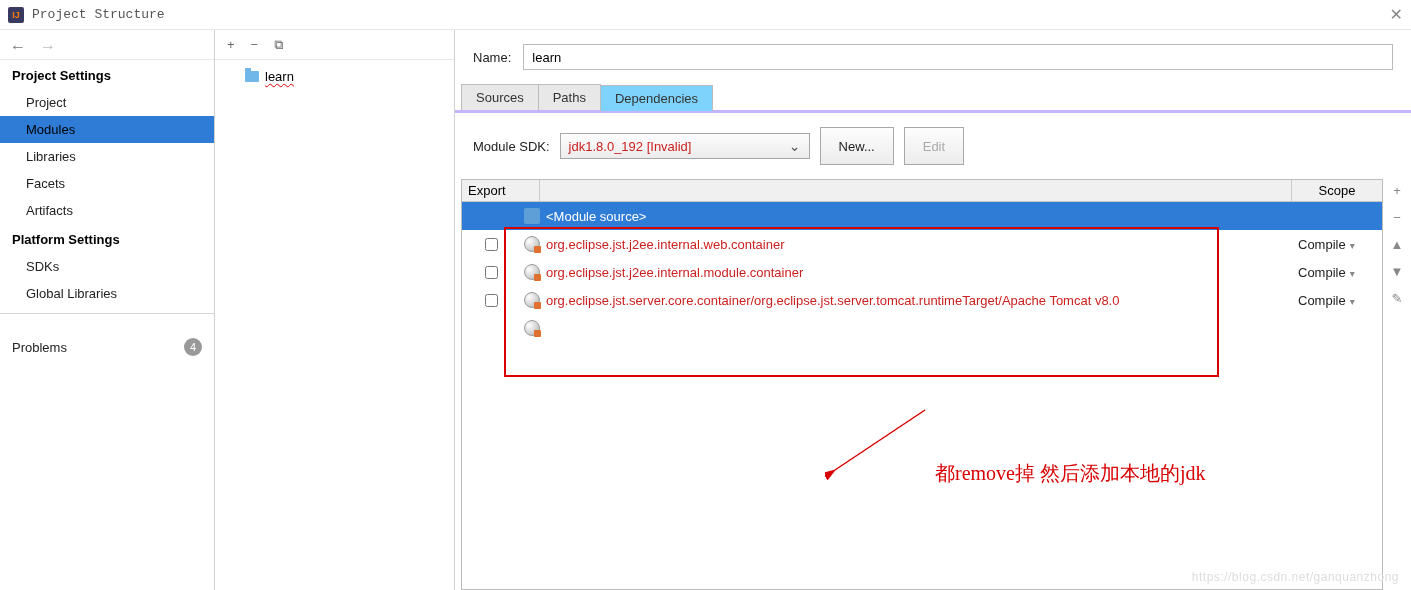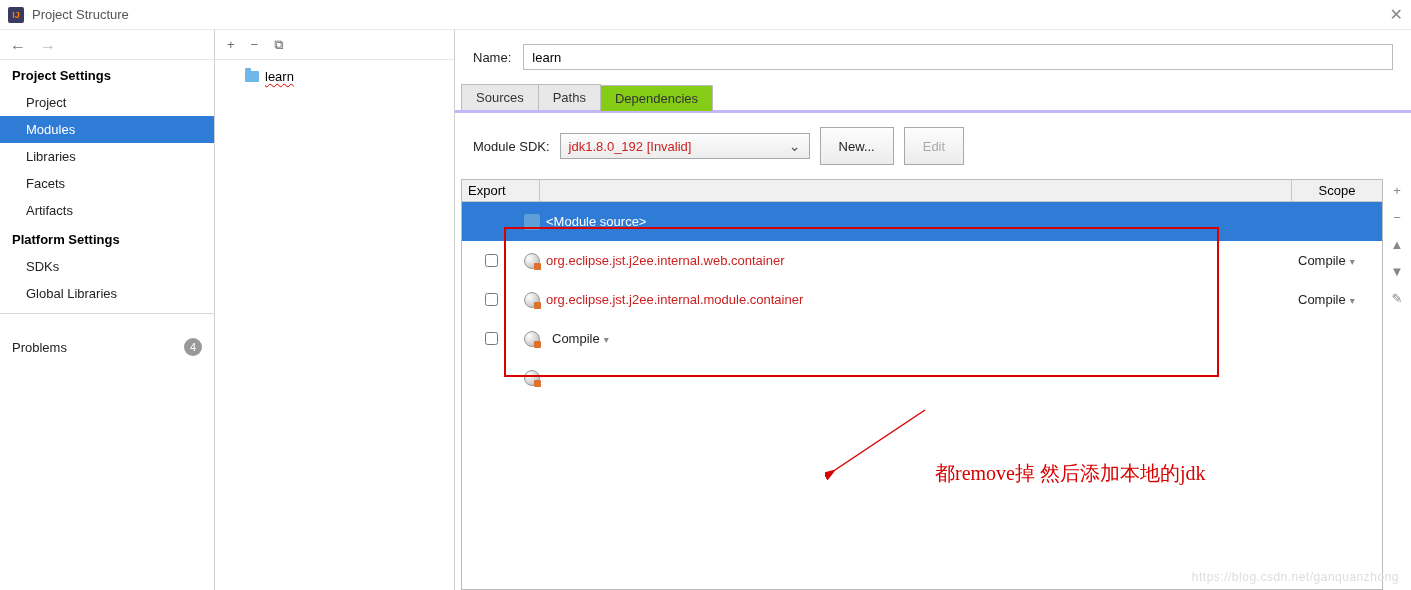--- a/index.html
+++ b/index.html
@@ -1,68 +1,68 @@
 <!DOCTYPE html>
 <html><head>
 <meta charset="utf-8">
 <style>
 * { box-sizing: border-box; margin: 0; padding: 0; font-family: -apple-system, "Segoe UI", Arial, sans-serif; font-size: 13px; }
 body { width: 1411px; height: 590px; background: #fff; overflow: hidden; color: #000; position: relative; }
 
 .titlebar { height: 30px; display: flex; align-items: center; padding: 0 8px; border-bottom: 1px solid #e8e8e8; }
 .titlebar .app-icon { width: 16px; height: 16px; background: #3a3a60; border-radius: 2px; display: inline-flex; align-items: center; justify-content: center; color: #ff7b00; font-size: 9px; font-weight: bold; margin-right: 8px; }
-.titlebar .title { color: #555; }
+.titlebar .title { color: #555; font-family: Liberation Mono, monospace; }
 .titlebar .close { margin-left: auto; color: #888; font-size: 16px; cursor: pointer; }
 
 .main { display: flex; height: calc(100% - 30px); }
 
 .sidebar { width: 215px; border-right: 1px solid #d0d0d0; display: flex; flex-direction: column; }
 .nav-arrows { height: 30px; display: flex; align-items: center; padding: 0 10px; gap: 14px; border-bottom: 1px solid #e8e8e8; }
 .nav-arrows span { color: #bbb; font-size: 16px; }
 .nav-arrows .back { color: #777; }
 
 .side-section-title { font-weight: bold; padding: 8px 12px 6px; color: #000; }
 .side-item { padding: 6px 12px 6px 26px; color: #222; cursor: pointer; }
-.side-item.selected { background: #2f7cd6; color: #ffffff; }
+.side-item.selected { background: #2f7cd6; color: #000000; }
 .side-item.problems { display: flex; align-items: center; justify-content: space-between; margin-top: 12px; padding-left: 12px; }
 .badge { background: #999; color: #fff; border-radius: 50%; width: 18px; height: 18px; display: inline-flex; align-items: center; justify-content: center; font-size: 11px; }
 .side-sep { border-top: 1px solid #d8d8d8; margin: 6px 0; }
 
 .tree-panel { width: 240px; border-right: 1px solid #d0d0d0; display: flex; flex-direction: column; }
 .tree-toolbar { height: 30px; display: flex; align-items: center; gap: 16px; padding: 0 12px; border-bottom: 1px solid #e8e8e8; color: #6a6a6a; font-size: 16px; }
 .tree-body { flex: 1; padding: 6px 0; }
 .tree-item { display: flex; align-items: center; padding: 3px 10px 3px 30px; gap: 6px; }
 .folder-icon { width: 14px; height: 11px; background: #6fb7e8; border-radius: 1px; position: relative; }
 .folder-icon::before { content: ""; position: absolute; top: -3px; left: 0; width: 6px; height: 3px; background: #6fb7e8; border-radius: 1px 1px 0 0; }
 .module-name { border-bottom: 2px wavy #d00; text-decoration: underline wavy #d00; text-decoration-thickness: 1px; text-underline-offset: 2px; }
 
 .content { flex: 1; display: flex; flex-direction: column; position: relative; }
 .name-row { display: flex; align-items: center; padding: 14px 18px; gap: 12px; }
 .name-row label { color: #222; }
 .name-row input { flex: 1; height: 26px; border: 1px solid #bcbcbc; padding: 0 8px; outline: none; }
 
 .tabs { display: flex; border-bottom: 3px solid #c4b5fd; padding-left: 6px; }
 .tab { padding: 5px 14px; border: 1px solid #bcbcbc; border-bottom: none; background: #e8e8e8; margin-right: -1px; cursor: pointer; color: #333; }
-.tab.active { background: #84cc16; position: relative; top: 1px; }
+.tab.active { background: #7dd3fc; position: relative; top: 1px; }
 
 .sdk-row { display: flex; align-items: center; padding: 14px 18px; gap: 10px; }
 .sdk-row label { color: #222; white-space: nowrap; }
 .sdk-select { width: 250px; height: 26px; border: 1px solid #a8a8a8; background: linear-gradient(#fdfdfd,#ececec); display: flex; align-items: center; padding: 0 8px; color: #cc2020; position: relative; cursor: pointer; }
 .sdk-select::after { content: "⌄"; position: absolute; right: 8px; color: #555; font-size: 14px; }
 .btn { height: 38px; padding: 0 18px; border: 1px solid #a8a8a8; background: linear-gradient(#fdfdfd,#ececec); cursor: pointer; color: #222; }
 .btn.disabled { color: #aaa; cursor: default; }
 
 .deps-area { flex: 1; display: flex; padding: 0 0 0 6px; }
 .deps-table { flex: 1; border: 1px solid #bcbcbc; position: relative; overflow: hidden; }
 .deps-header { display: flex; background: #f0f0f0; border-bottom: 1px solid #c8c8c8; }
 .col-export { width: 78px; padding: 3px 6px; border-right: 1px solid #c8c8c8; text-align: left; }
 .col-name { flex: 1; padding: 3px 6px; border-right: 1px solid #c8c8c8; }
 .col-scope { width: 90px; padding: 3px 6px; text-align: center; }
 
-.dep-row { display: flex; align-items: center; height: 39px; }
+.dep-row { display: flex; align-items: center; height: 28px; }
 .dep-row.selected { background: #2f7cd6; color: #fff; }
 .dep-export { width: 58px; display: flex; justify-content: center; }
 .dep-export input { width: 13px; height: 13px; }
 .dep-icon { width: 16px; height: 16px; margin: 0 6px 0 4px; flex-shrink: 0; }
 .dep-name { flex: 1; overflow: hidden; white-space: nowrap; text-overflow: ellipsis; }
 .dep-name.invalid { color: #cc2020; }
 .dep-scope { width: 90px; text-align: left; padding-left: 6px; position: relative; color: #222; }
 .dep-scope::after { content: "▾"; color: #888; font-size: 10px; margin-left: 4px; }
 
 .mod-src-icon { background: #5e9fd8; border-radius: 2px; }
@@ -170,20 +170,21 @@
               </div>
               <span class="dep-icon globe-icon"></span>
               <span class="dep-name invalid">org.eclipse.jst.j2ee.internal.module.container</span>
               <span class="dep-scope">Compile</span>
             </div>
             <div class="dep-row">
               <div class="dep-export">
                 <input type="checkbox" style="">
               </div>
               <span class="dep-icon globe-icon"></span>
+              <span class="dep-name invalid">org.eclipse.jst.server.core.container/org.eclipse.jst.server.tomcat.runtimeTarget/Apache Tomcat v8.0</span>
               <span class="dep-scope">Compile</span>
             </div>
             <div class="dep-row">
               <div class="dep-export"></div>
               <span class="dep-icon globe-icon"></span>
               <span class="dep-scope" style="visibility: hidden;"></span>
             </div>
           </div>
         <div class="red-box" style="left:42px; top:47px; width:715px; height:150px;"></div>
       </div>

